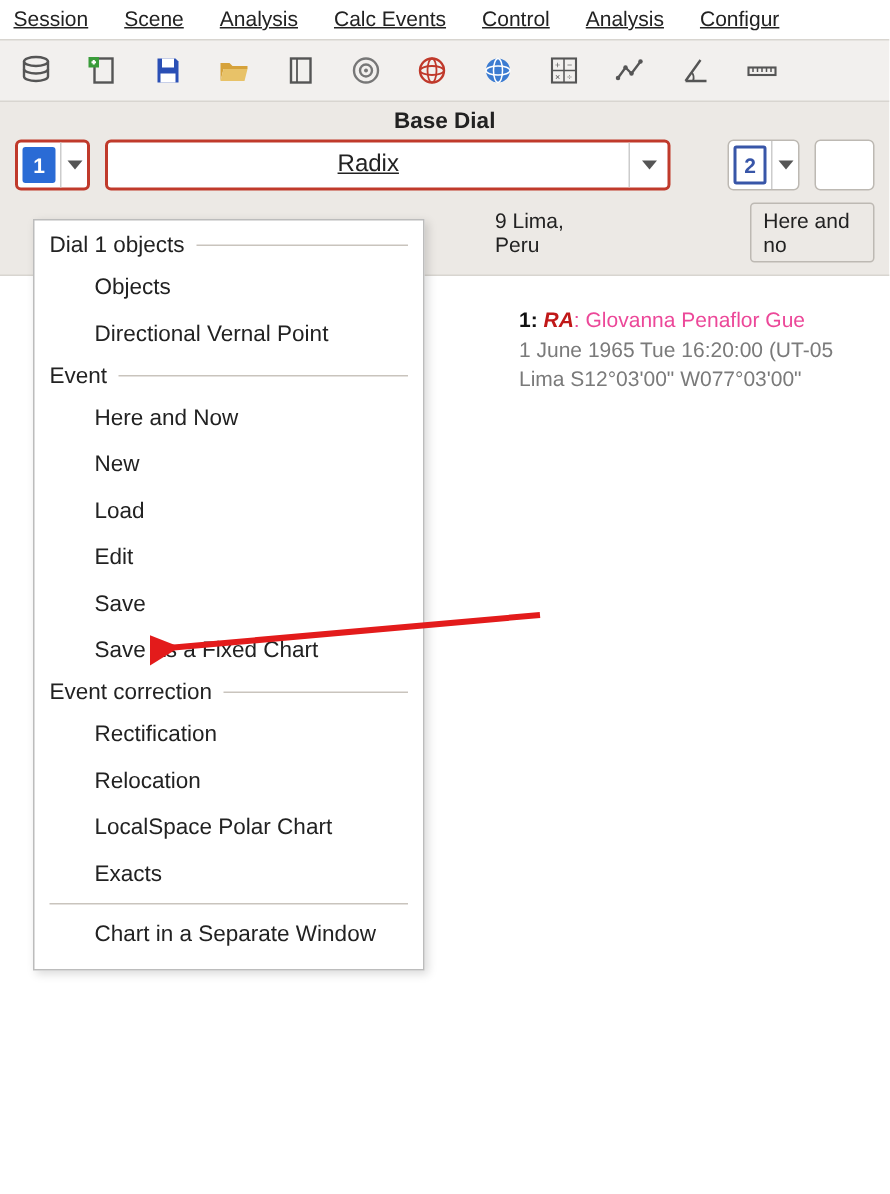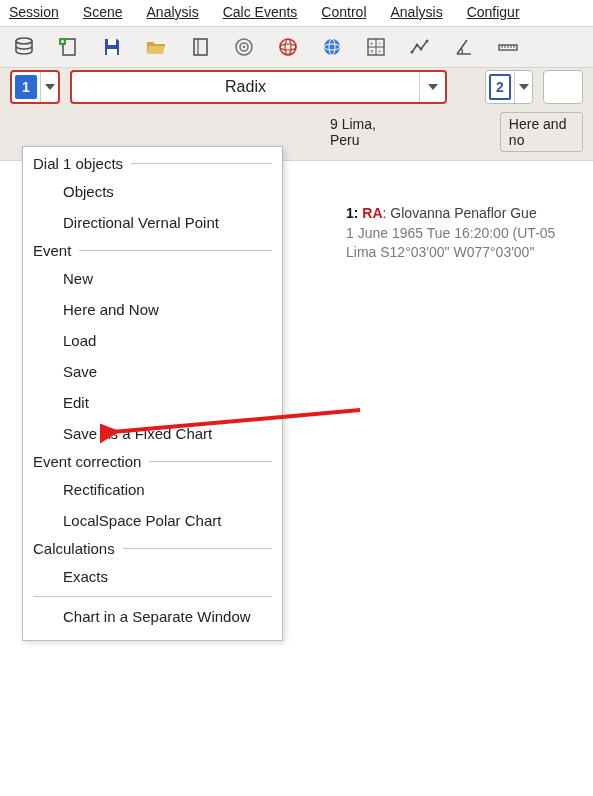--- a/index.html
+++ b/index.html
@@ -85,20 +85,21 @@
       border-radius: 4px;
       background: #fff;
       height: 34px;
       align-items: stretch;
       overflow:hidden;
     }
     .dial-select .label {
       flex: 1;
       display:flex;align-items:center;justify-content:center;
       font-size: 16px;
+      text-decoration: underline;
     }
     .dial-select .drop {
       width: 26px;
       border-left: 1px solid #ccc;
       display:flex;align-items:center;justify-content:center;
     }
     .dial-num-group.plain, .dial-select.plain {
       border: 1px solid #bdb9b3;
     }
     .dial-num-group.plain .dial-num {
@@ -128,22 +129,22 @@
     .info-panel {
       position: absolute;
       top: 204px;
       left: 346px;
       width: 250px;
       font-size: 14px;
       line-height: 1.4;
     }
     .info-panel .line1 { color:#222; }
     .info-panel .idx { font-weight: 700; color:#111; }
-    .info-panel .ra { color: #c01818; font-weight:700; }
-    .info-panel .name { color:#404040; }
+    .info-panel .ra { color: #c01818; font-weight:700;font-style:italic; }
+    .info-panel .name { color:#ec4899; }
     .info-panel .meta { color:#7a7a7a; }
     
     .context-menu {
       position: absolute;
       top: 146px;
       left: 22px;
       width: 261px;
       background: #fff;
       border: 1px solid #bcbcbc;
       box-shadow: 2px 2px 6px rgba(0,0,0,0.15);
@@ -280,20 +281,21 @@
         <line x1="5" y1="9" x2="5" y2="12" stroke="#555"></line>
         <line x1="8" y1="9" x2="8" y2="12" stroke="#555"></line>
         <line x1="11" y1="9" x2="11" y2="12" stroke="#555"></line>
         <line x1="14" y1="9" x2="14" y2="12" stroke="#555"></line>
         <line x1="17" y1="9" x2="17" y2="12" stroke="#555"></line>
       </svg>
   </div>
 </div>
 
 <div class="dial-area">
+  <div class="dial-header">Base Dial</div>
   <div class="dial-row">
     <div class="dial-num-group">
       <div class="dial-num">1</div>
       <div class="dial-num-drop">
           <div class="chev"></div>
         </div>
     </div>
     <div class="dial-select">
       <div class="label">Radix</div>
       <div class="drop">
@@ -332,38 +334,35 @@
     <span>Dial 1 objects</span>
       <div class="hr"></div>
   </div>
   <div class="item">Objects</div>
   <div class="item">Directional Vernal Point</div>
 
   <div class="section-header">
     <span>Event</span>
       <div class="hr"></div>
   </div>
+  <div class="item">Here and Now</div>
   <div class="item">New</div>
-  <div class="item">Here and Now</div>
   <div class="item">Load</div>
+  <div class="item">Edit</div>
   <div class="item">Save</div>
-  <div class="item">Edit</div>
   <div class="item">Save As a Fixed Chart</div>
 
   <div class="section-header">
     <span>Event correction</span>
       <div class="hr"></div>
   </div>
   <div class="item">Rectification</div>
+  <div class="item">Relocation</div>
   <div class="item">LocalSpace Polar Chart</div>
 
-  <div class="section-header">
-    <span>Calculations</span>
-      <div class="hr"></div>
-  </div>
   <div class="item">Exacts</div>
 
   <div class="sep"></div>
   <div class="item">Chart in a Separate Window</div>
 </div>
 
 <svg class="arrow-svg" width="280" height="60">
   <defs>
     <marker id="ah" markerWidth="12" markerHeight="12" refX="2" refY="5" orient="auto">
       <path d="M10 0 L0 5 L10 10 z" fill="#e31b1b"></path>

